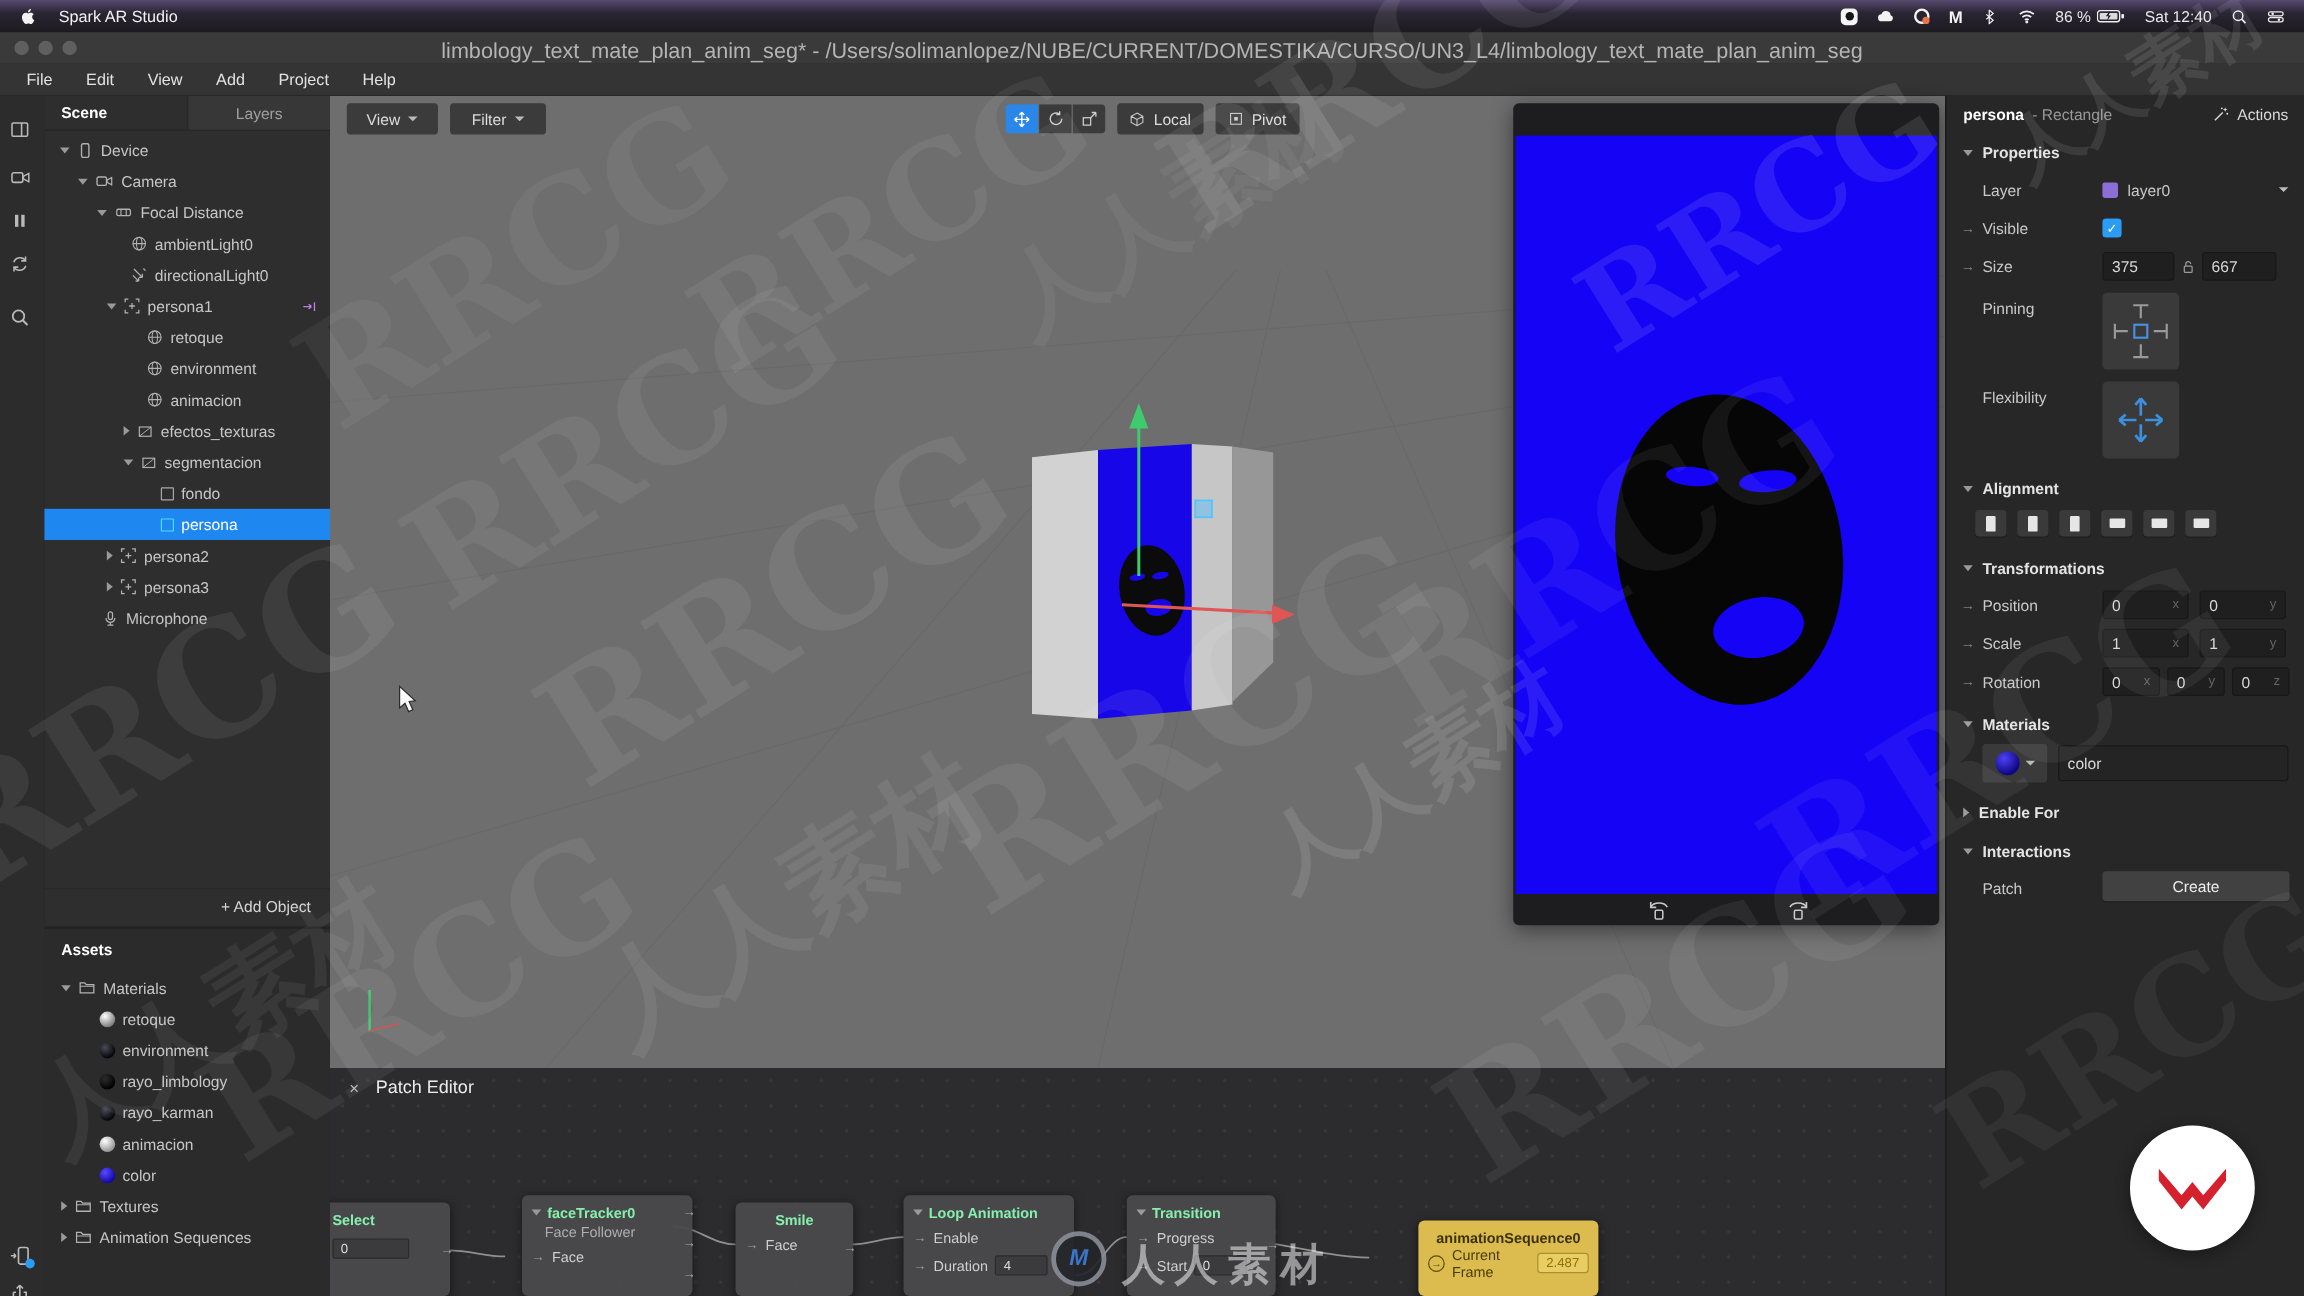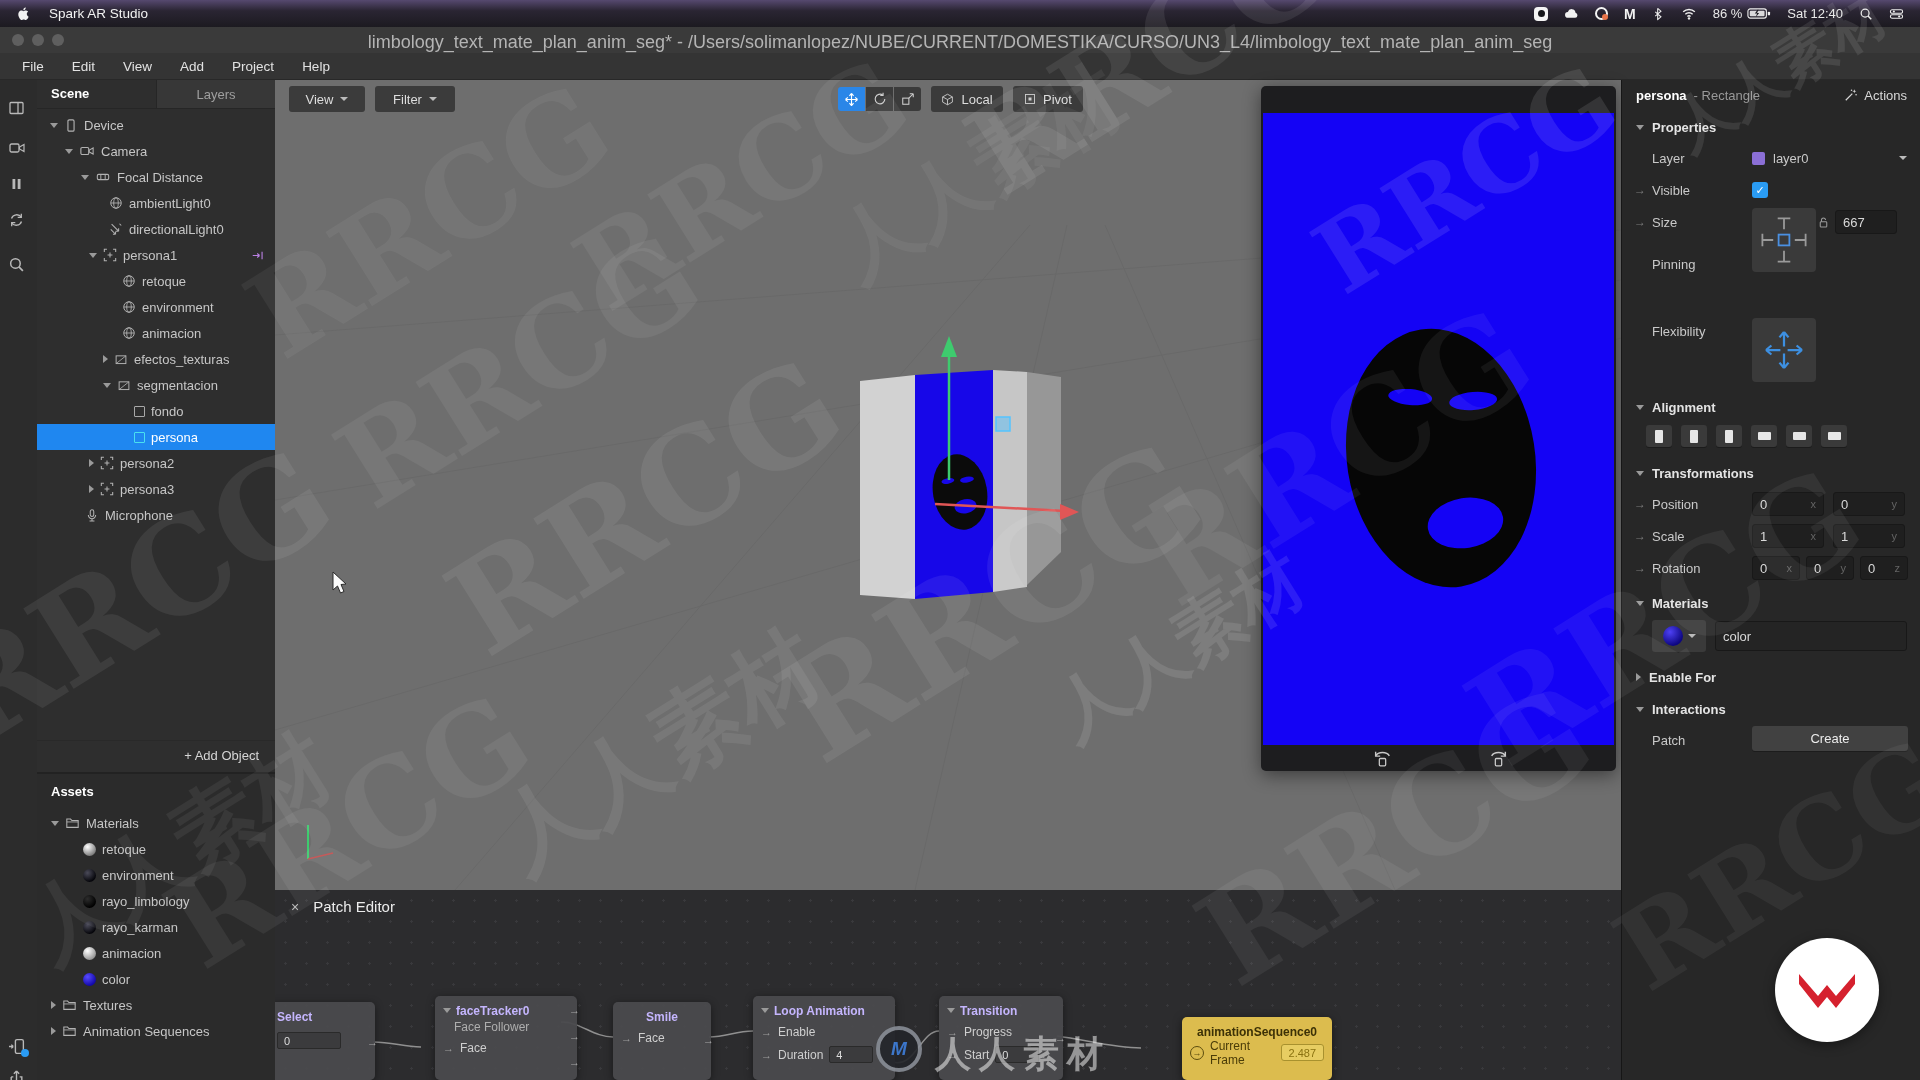--- a/index.html
+++ b/index.html
@@ -104,21 +104,21 @@
     display:flex;align-items:center;justify-content:center;color:#ececec;box-shadow:0 1px 0 #1c1c1c;}
 
   
   #patch{left:275px;top:890px;width:1346px;height:190px;background:#2c2c2e;overflow:hidden;
     background-image:radial-gradient(circle,#39393c 1.2px,transparent 1.4px);background-size:21px 21px;}
   #patchhdr{position:absolute;left:16px;top:8px;display:flex;align-items:center;gap:14px;}
   #patchhdr .x{color:#bbb;font-size:14px;}
   #patchhdr .t{font-weight:normal;font-size:15px;color:#ececec;}
   .pnode{position:absolute;background:rgba(74,74,77,.96);border-radius:5px;box-shadow:0 2px 8px rgba(0,0,0,.45);
     color:#d6d6d6;font-size:12px;padding:5px 8px;box-sizing:border-box;}
-  .pnode .ttl{font-weight:bold;color:#c4b5fd;display:flex;gap:5px;align-items:center;height:19px;}
+  .pnode .ttl{font-weight:bold;color:#86efac;display:flex;gap:5px;align-items:center;height:19px;}
   .pnode .sub{color:#aeaeae;padding-left:11px;height:16px;}
   .prow{display:flex;align-items:center;gap:6px;height:23px;color:#cfcfcf;}
   .pa{color:#9f9f9f;font-size:11px;}
   .pout{position:absolute;color:#a8a8a8;font-size:11px;right:-3px;}
   .nfld{background:#3b3b3d;border:1px solid #2a2a2a;border-radius:2px;height:17px;display:flex;align-items:center;
     padding:0 6px;color:#ddd;font-size:11px;box-sizing:border-box;}
   .pnode.yellow{background:#dcbc4e;color:#4a3c08;box-shadow:0 2px 8px rgba(0,0,0,.5);}
   .yellow .ttl{color:#3c3106;justify-content:center;}
   .ycirc{width:14px;height:14px;border:1.5px solid #5d4d0e;border-radius:50%;display:flex;align-items:center;
     justify-content:center;font-size:9px;color:#5d4d0e;flex:none;box-sizing:border-box;}
@@ -639,21 +639,21 @@
     <div class="ins-row" style="top:128px">
       <span class="parr">→</span>
       <span class="lbl">Size</span>
       <span class="fld" style="width:60px">375</span>
       <svg class="ic" width="13" height="13" viewBox="0 0 16 16" style="color:#9a9a9a;margin:0 5px">
           <use href="#i-lock"></use>
         </svg>
       <span class="fld" style="width:62px">667</span>
     </div>
 
-    <div class="ins-row" style="top:164px;align-items:flex-end">
+    <div class="ins-row" style="top:164px;align-items:flex-start">
       <span class="lbl" style="margin-top:6px">Pinning</span>
       <span class="wbox">
         <svg class="ic" width="54" height="54" viewBox="0 0 60 60">
           <g stroke="#9a9a9a" stroke-width="2" fill="none">
             <path d="M30,6 V18 M23,6 H37 M6,30 H18 M6,23 V37 M54,30 H42 M54,23 V37 M30,54 V42 M23,54 H37"></path>
           </g>
           <rect x="24" y="24" width="12" height="12" fill="none" stroke="#4a90e2" stroke-width="2"></rect>
         </svg>
       </span>
     </div>

